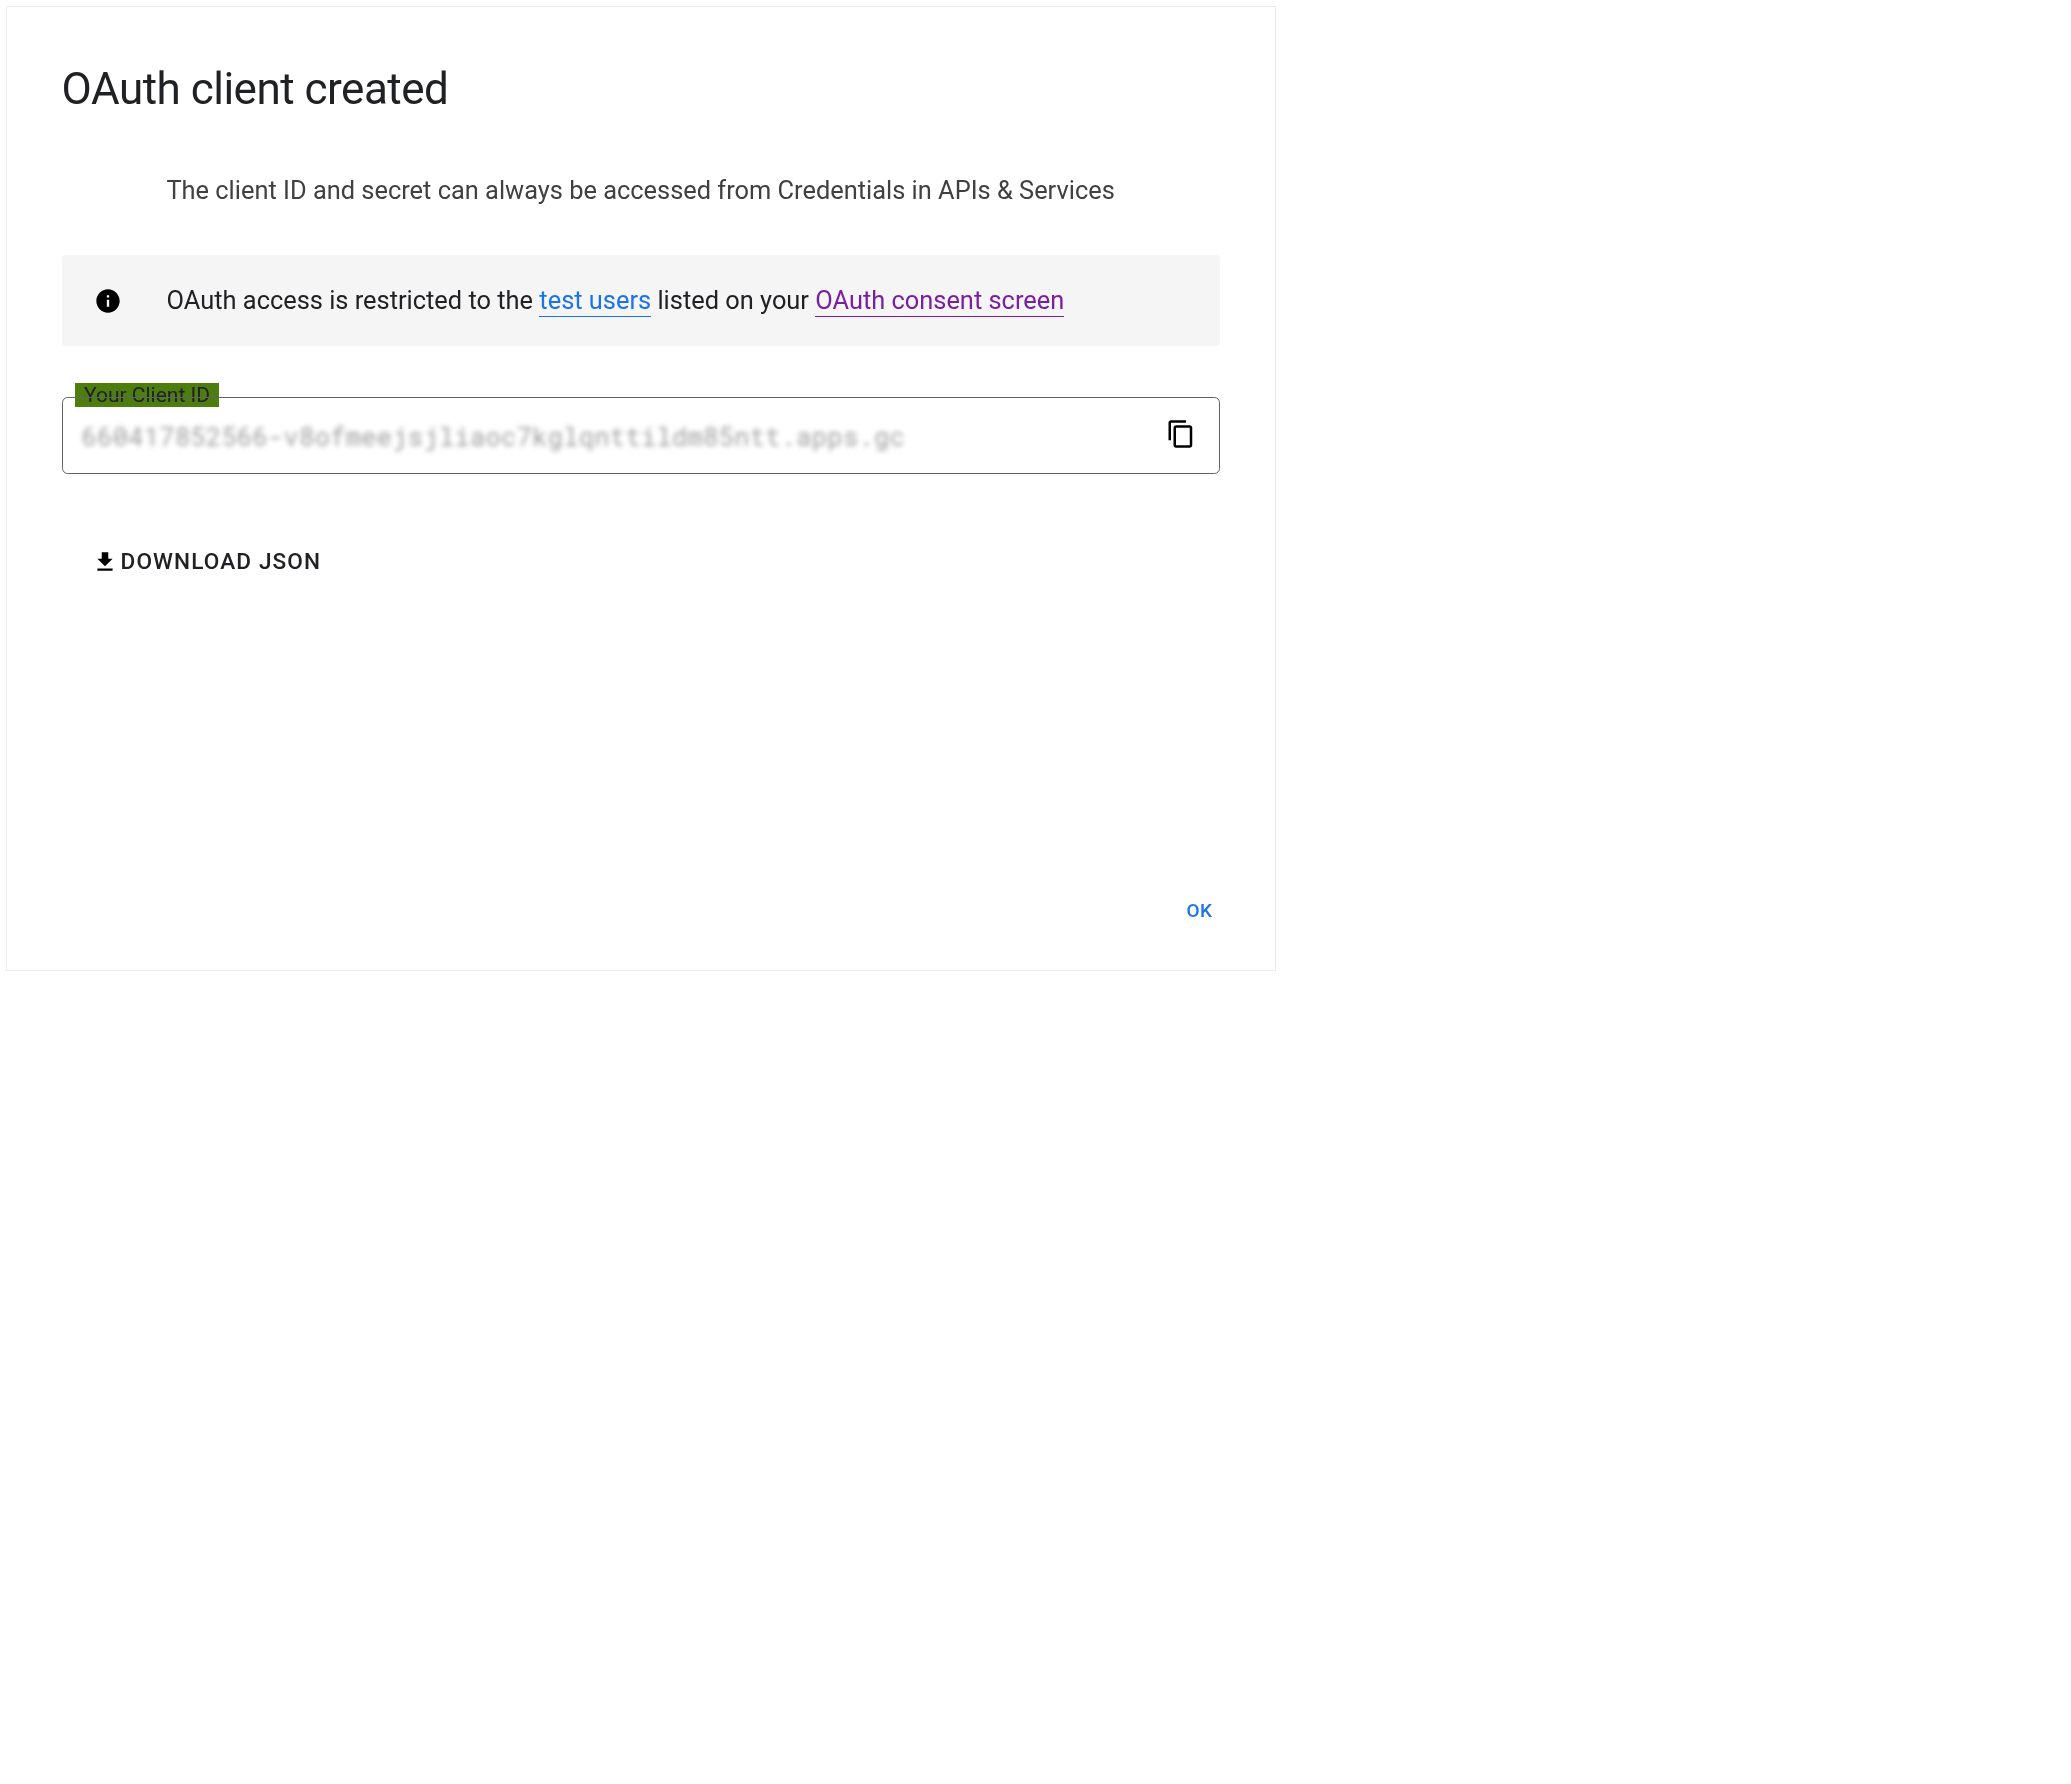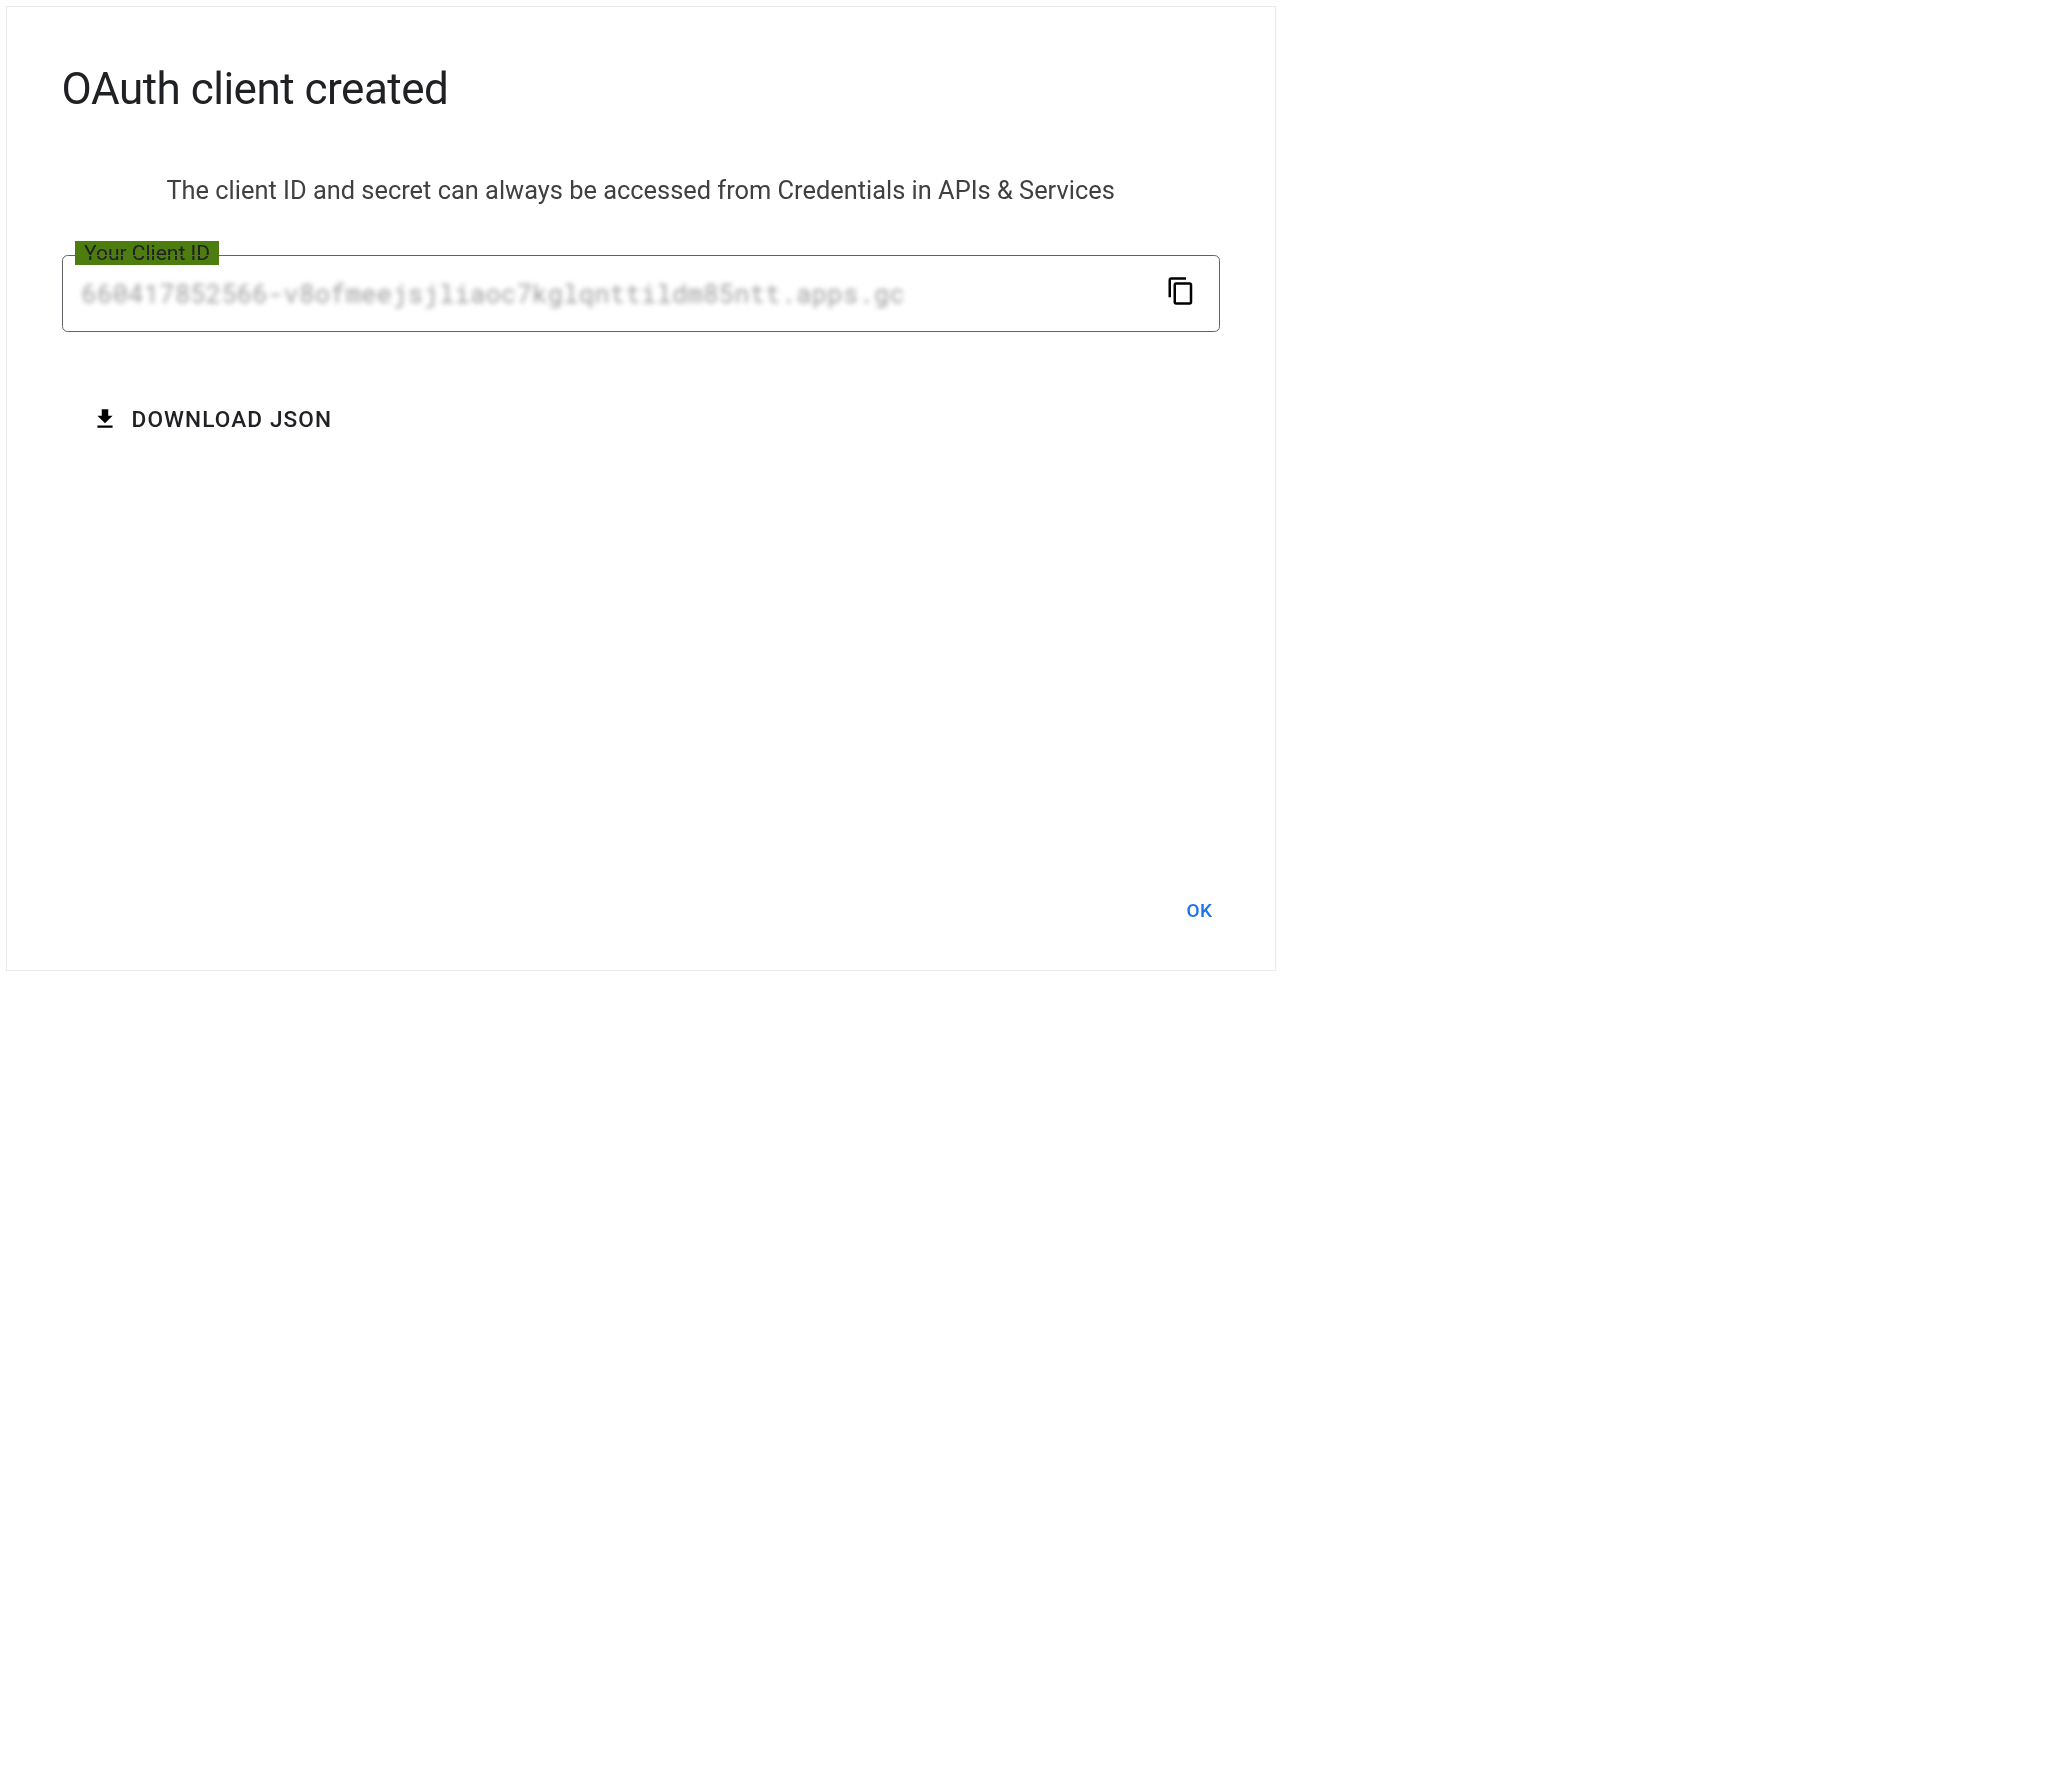--- a/index.html
+++ b/index.html
@@ -106,21 +106,21 @@
       height: 38px;
       display: flex;
       align-items: center;
       justify-content: center;
       cursor: pointer;
       margin-left: 13px;
     }
     .download-btn {
       display: inline-flex;
       align-items: center;
-      gap: 14px;
+      gap: 3px;
       padding: 15px 17px;
       cursor: pointer;
       margin-top: 21px;
       margin-left: 13px;
     }
     .download-icon {
       width: 26px;
       height: 26px;
     }
     .download-label {
@@ -143,20 +143,30 @@
   </style>
 </head>
 <body>
 
 <div class="dialog">
 
   <h1 class="dialog-title">OAuth client created</h1>
 
   <p class="subtitle">The client ID and secret can always be accessed from Credentials in APIs &amp; Services</p>
 
+  <div class="info-box">
+    <span class="info-icon">
+      <svg viewBox="0 0 24 24" width="28" height="28" fill="#000">
+        <path d="M12 2C6.48 2 2 6.48 2 12s4.48 10 10 10 10-4.48 10-10S17.52 2 12 2zm1 15h-2v-6h2v6zm0-8h-2V7h2v2z"></path>
+      </svg>
+    </span>
+    <div class="info-text">
+      <span>OAuth access is restricted to the </span><a href="#" class="link-blue">test users</a><span> listed on your </span><a href="#" class="link-purple">OAuth consent screen</a>
+    </div>
+  </div>
 
   <div class="field-group">
     <span class="field-label">Your Client ID</span>
     <div class="field-border">
       <div class="field-value">660417852566-v8ofmeejsjliaoc7kglqnttildm85ntt.apps.gc</div>
       <div class="copy-btn">
         <span>
           <svg viewBox="0 0 24 24" width="30" height="30" fill="#000">
             <path d="M16 1H4c-1.1 0-2 .9-2 2v14h2V3h12V1zm3 4H8c-1.1 0-2 .9-2 2v14c0 1.1.9 2 2 2h11c1.1 0 2-.9 2-2V7c0-1.1-.9-2-2-2zm0 16H8V7h11v14z"></path>
           </svg>

